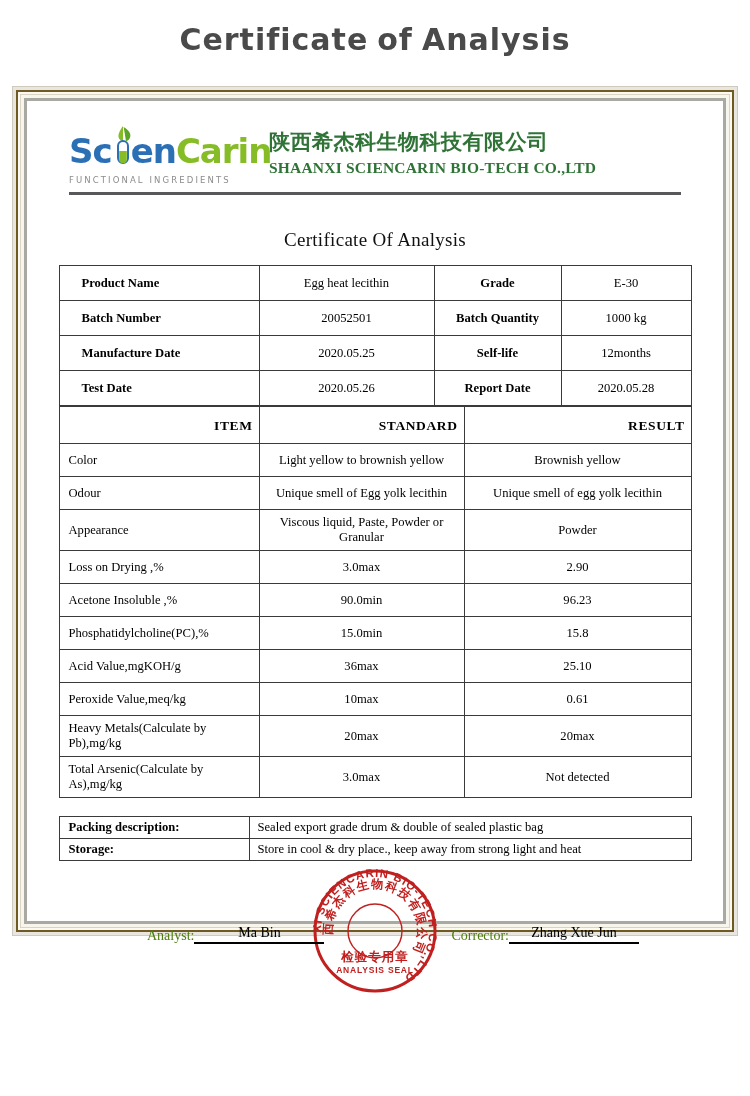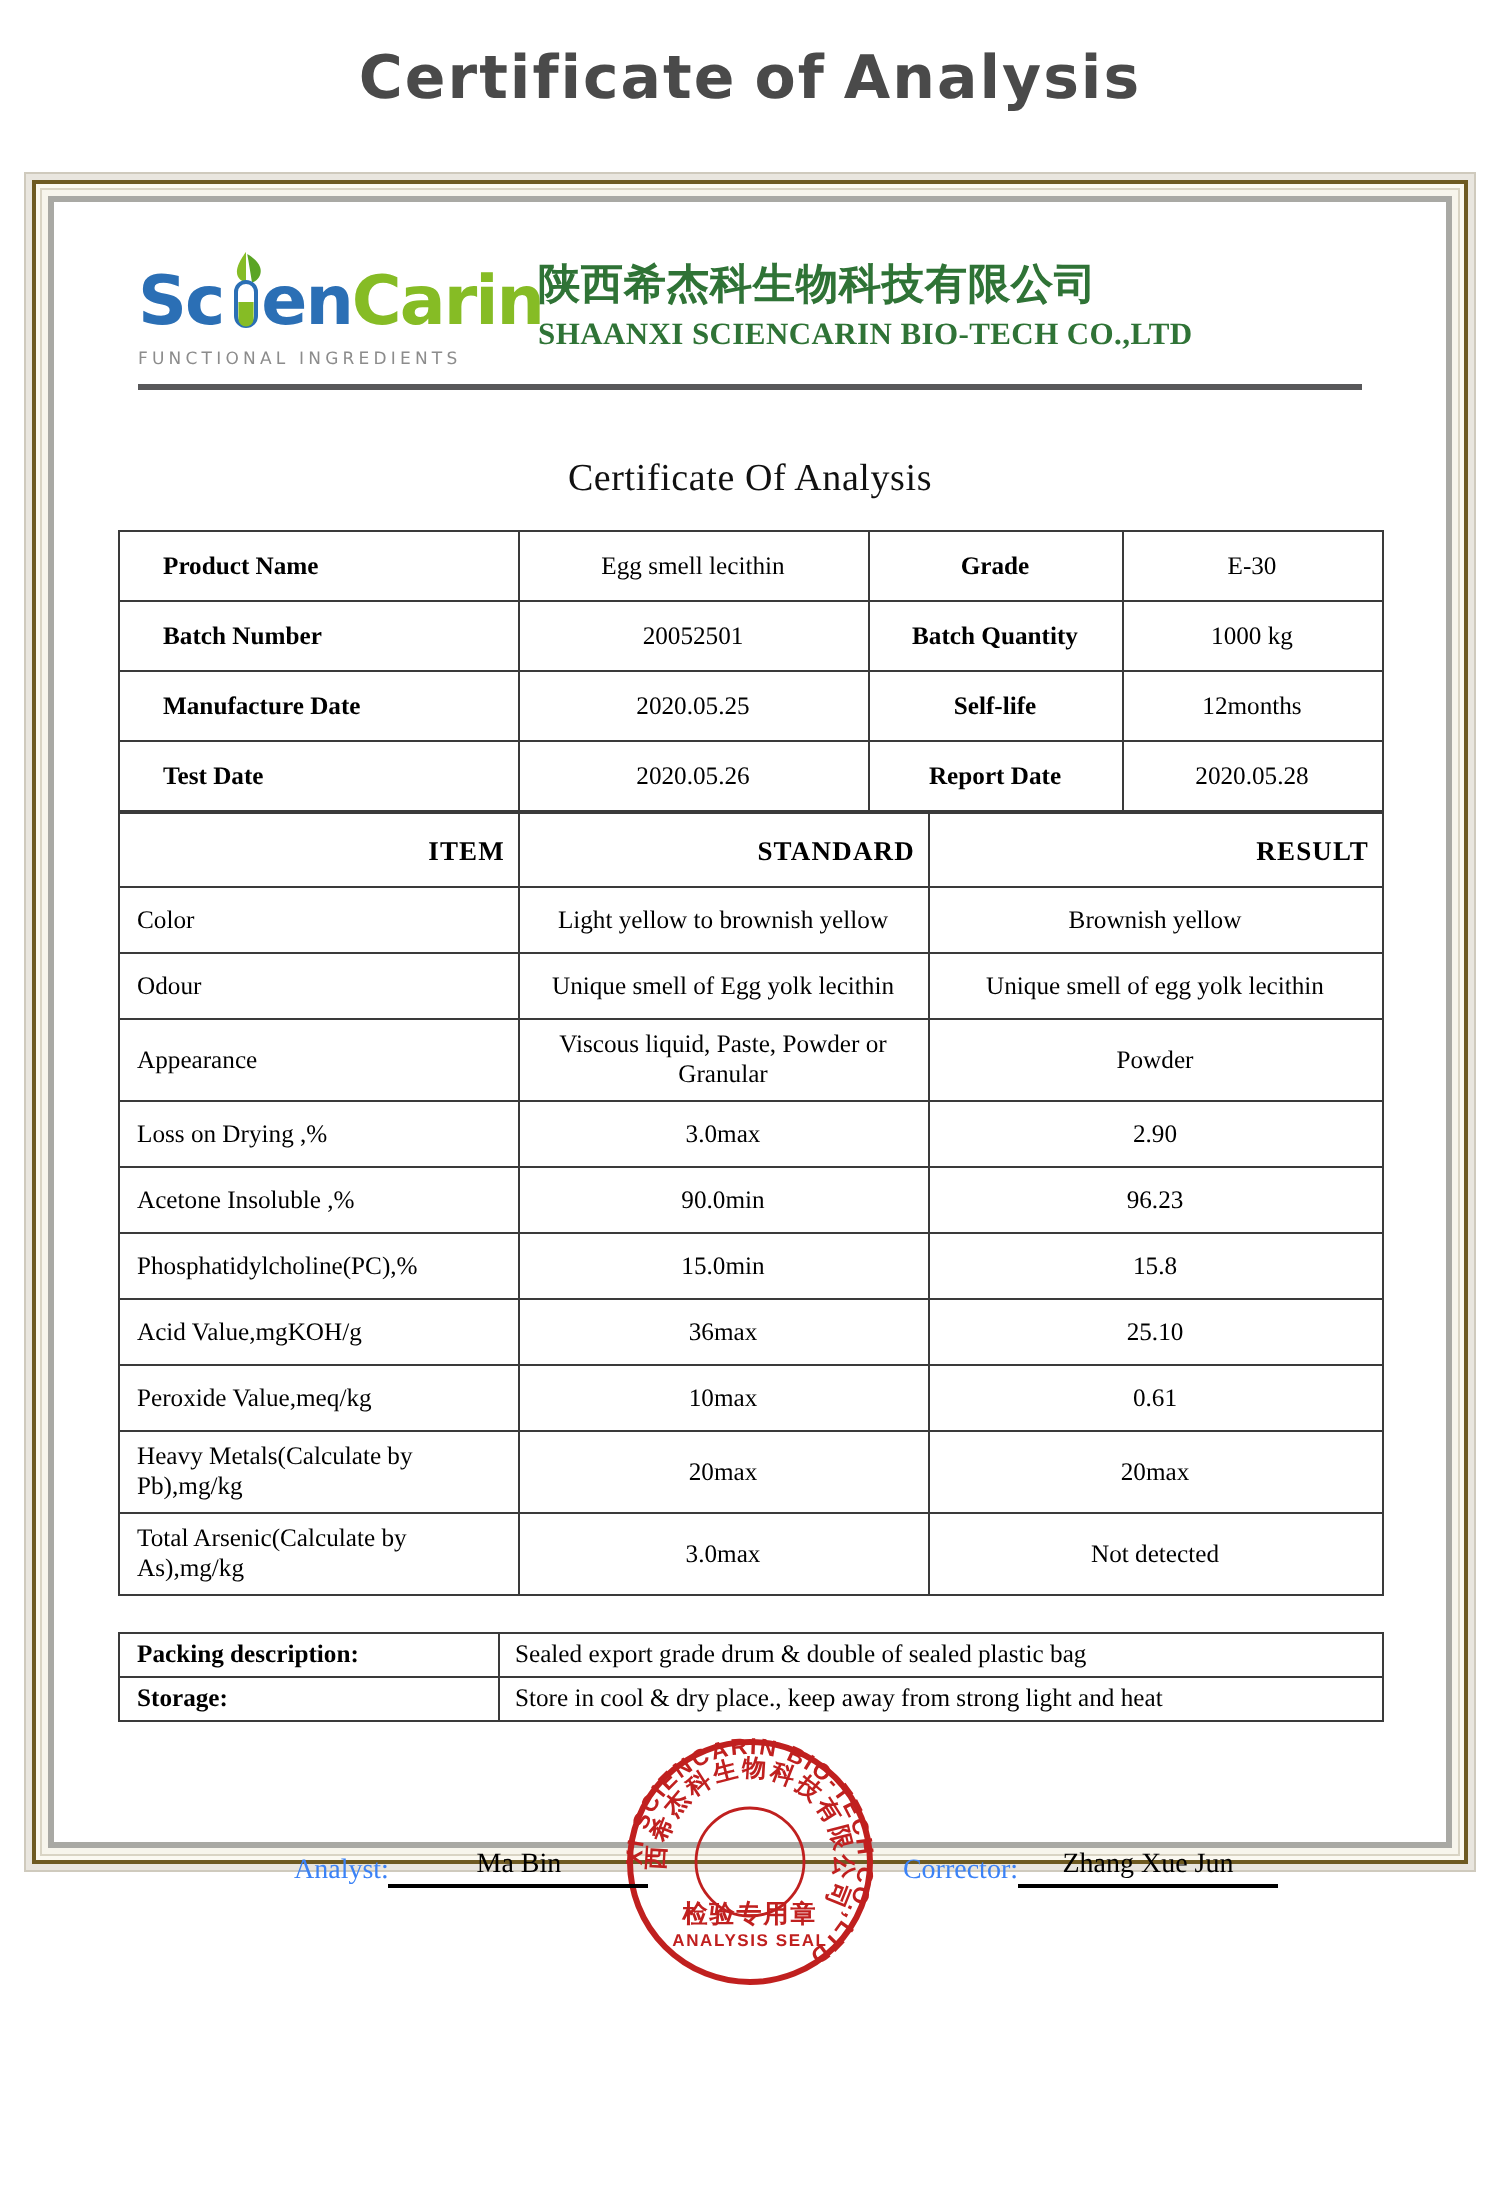--- a/index.html
+++ b/index.html
@@ -212,21 +212,21 @@
     top: 56px;
     display: flex;
     align-items: flex-end;
     padding: 0 60px 0 96px;
     font-size: 14px;
   }
   .sig-cell { display: flex; align-items: flex-end; }
   .sig-label {
     font-family: "Liberation Serif", serif;
     font-size: 14px;
-    color: #3b82f6;
+    color: #4d7c0f;
     white-space: nowrap;
   }
   .sig-value {
     font-family: "Liberation Serif", serif;
     font-size: 14px;
     font-weight: normal;
     color: #000;
     border-bottom: 2px solid #000;
     min-width: 118px;
     text-align: center;
@@ -281,21 +281,21 @@
       <table class="t-info">
         <colgroup>
                 <col style="width:200px">
                 <col style="width:175px">
                 <col style="width:127px">
                 <col style="width:130px">
               </colgroup>
         <tbody>
           <tr>
             <td class="lbl">Product Name</td>
-            <td class="ctr">Egg smell lecithin</td>
+            <td class="ctr">Egg heat lecithin</td>
             <td class="ctr-b">Grade</td>
             <td class="ctr">E-30</td>
           </tr>
           <tr>
             <td class="lbl">Batch Number</td>
             <td class="ctr">20052501</td>
             <td class="ctr-b">Batch Quantity</td>
             <td class="ctr">1000 kg</td>
           </tr>
           <tr>

